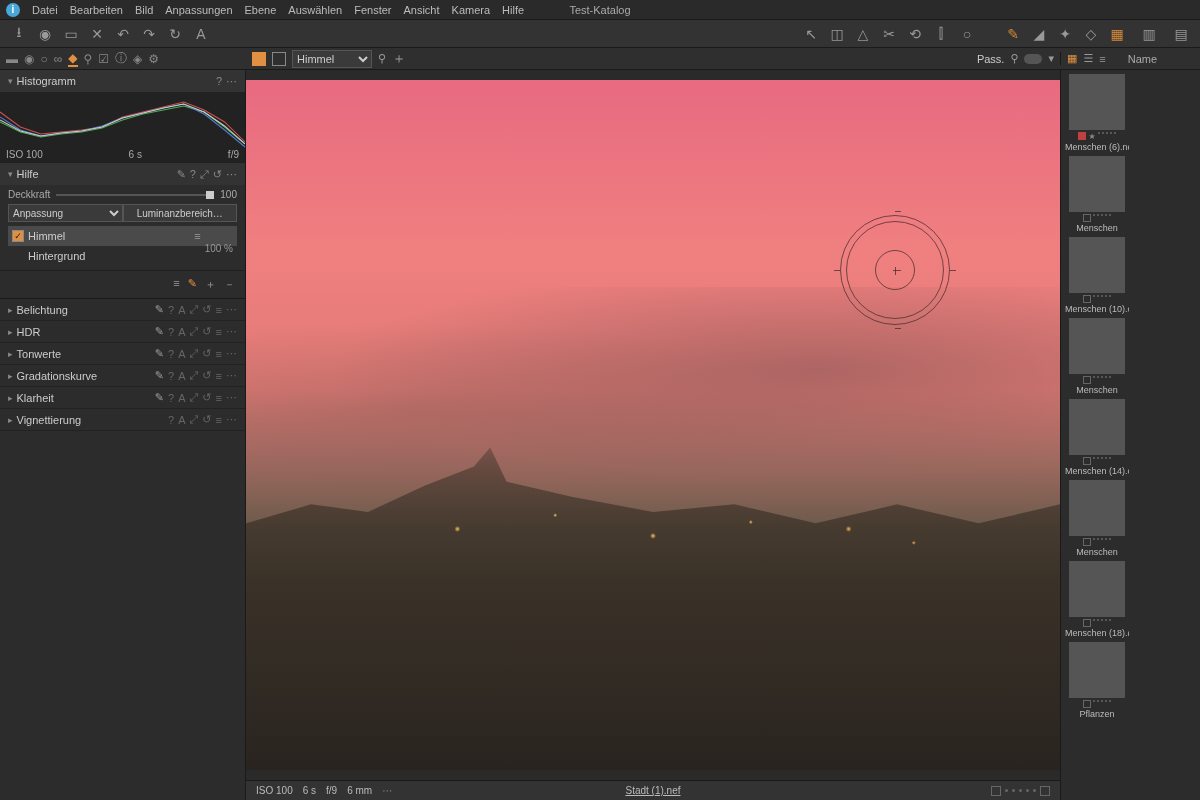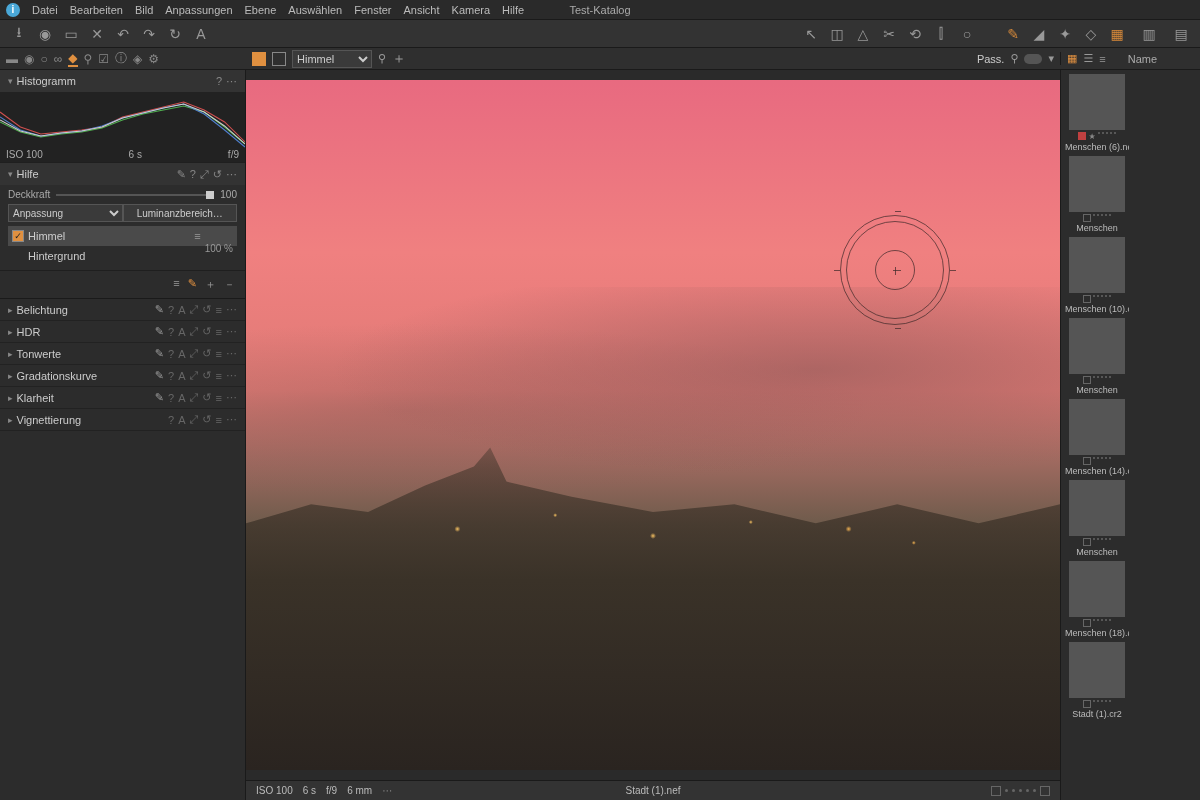--- a/index.html
+++ b/index.html
@@ -85,21 +85,21 @@
 .radial-marker .r1 { inset: 0; }
 .radial-marker .r2 { inset: 6px; }
 .radial-marker .r3 { inset: 35px; }
 .radial-marker .cross { position: absolute; background: rgba(60,40,40,0.7); }
 .radial-marker .ch { width: 8px; height: 1px; }
 .radial-marker .cv { width: 1px; height: 8px; }
 .radial-marker .tick { position:absolute; width:6px; height:1px; background:rgba(60,40,40,0.7); }
 
 .canvas-footer { height: 20px; background: #333; display: flex; align-items: center; padding: 0 10px; font-size: 10px; color: #bbb; border-top: 1px solid #1a1a1a; }
 .canvas-footer .meta { display:flex; gap:10px; }
-.canvas-footer .fname { position:absolute; left:50%; transform:translateX(-50%); }
+.canvas-footer .fname { position:absolute; left:50%; transform:translateX(-50%);text-decoration:underline; }
 .canvas-footer .rating { margin-left:auto; display:flex; gap:4px; align-items:center; }
 .canvas-footer .sq { width:10px; height:10px; border:1px solid #666; }
 .canvas-footer .dot { width:3px; height:3px; border-radius:50%; background:#666; }
 
 
 .right-panel { width: 140px; background: #2c2c2c; border-left: 1px solid #1a1a1a; overflow-y: hidden; padding: 4px; }
 .thumb-grid { display: flex; flex-wrap: wrap; gap: 4px; }
 .thumb { width: 64px; display: flex; flex-direction: column; align-items: center; cursor: pointer; }
 .thumb .img { width: 56px; height: 56px; background: #555; margin-bottom: 2px; }
 .thumb .rate { display: flex; gap: 2px; margin-bottom: 1px; }
@@ -457,26 +457,26 @@
             <span class="sq"></span>
             <span class="d"></span>
             <span class="d"></span>
             <span class="d"></span>
             <span class="d"></span>
             <span class="d"></span>
           </div>
           <div class="cap">Menschen (18).dng</div>
         </div>
         <div class="thumb">
-          <div class="img tg6"></div>
-          <div class="rate">
-            <span class="sq"></span>
-            <span class="d"></span>
-            <span class="d"></span>
-            <span class="d"></span>
-            <span class="d"></span>
-            <span class="d"></span>
-          </div>
-          <div class="cap">Stadt (1).cr2</div>
+          <div class="img tg7"></div>
+          <div class="rate">
+            <span class="sq"></span>
+            <span class="d"></span>
+            <span class="d"></span>
+            <span class="d"></span>
+            <span class="d"></span>
+            <span class="d"></span>
+          </div>
+          <div class="cap">Pflanzen</div>
         </div>
       </div>
   </div>
 </div>
 
 </body></html>

